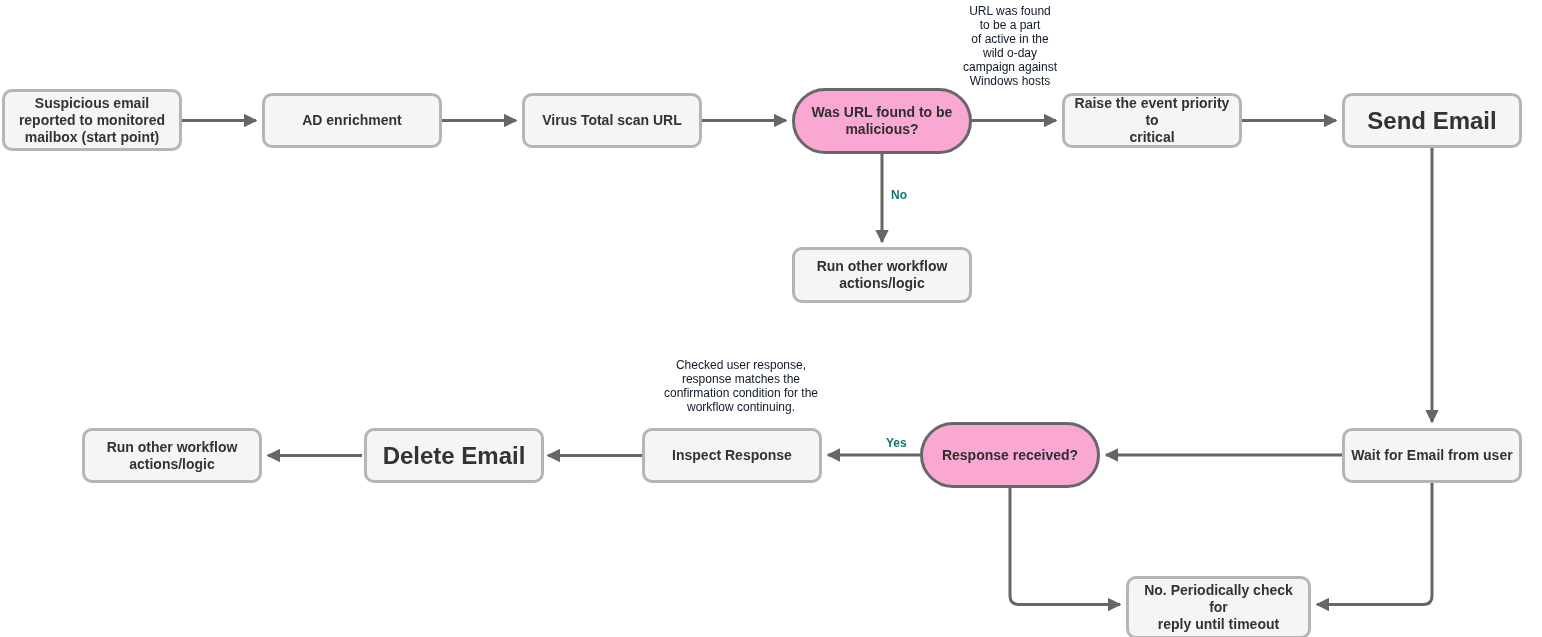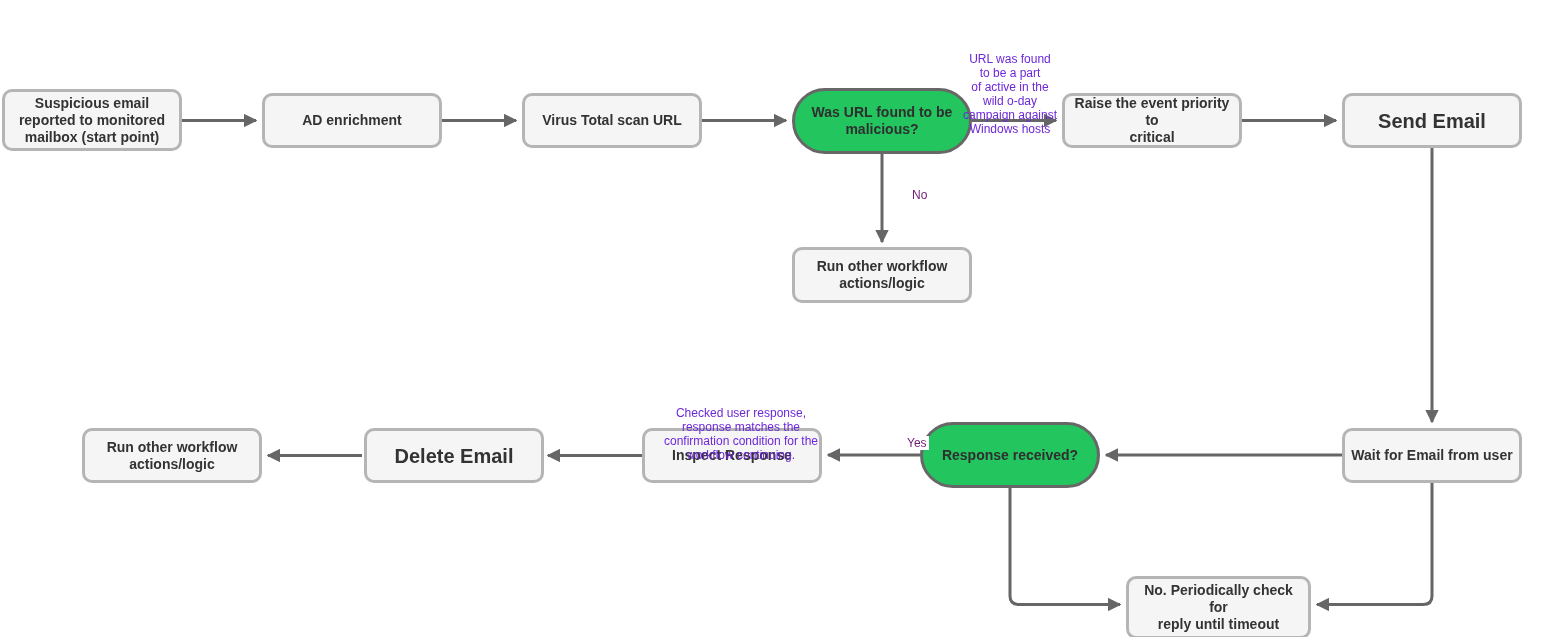--- a/index.html
+++ b/index.html
@@ -18,41 +18,39 @@
     border:3px solid #b5b5b5;
     border-radius:10px;
     display:flex;align-items:center;justify-content:center;
     text-align:center;
     font-weight:bold;font-size:14px;line-height:17px;
     color:#333333;
     white-space:pre-line;
     padding:3px 6px;
   }
   .node.decision{
-    background:#22c55e;
+    background:#f9a8d4;
     border-color:#676767;
     border-radius:34px;
     color:#2f2f2f;
   }
-  .node.large{font-size:20px;line-height:24px;}
+  .node.large{font-size:24px;line-height:24px;}
   .annotation{
     position:absolute;
     text-align:center;
     font-size:12px;line-height:14px;
-    color:#6d28d9;
+    color:#0f172a;
     white-space:pre-line;
-    margin-top:48px;
   }
   .edge-label{
     position:absolute;
-    font-size:12px;line-height:14px;font-weight:normal;
-    color:#701a75;
+    font-size:12px;line-height:14px;font-weight:bold;
+    color:#0f766e;
     background:#ffffff;
     padding:0 2px;
-    margin-left:21px;
   }
 </style>
 </head>
 <body>
 
 <div id="canvas">
 
   <svg id="edges" viewBox="0 0 1542 637" xmlns="http://www.w3.org/2000/svg">
     <defs>
       <marker id="arrow" viewBox="0 0 10 10" refX="9" refY="5" markerWidth="4.6" markerHeight="4.6" orient="auto-start-reverse">

